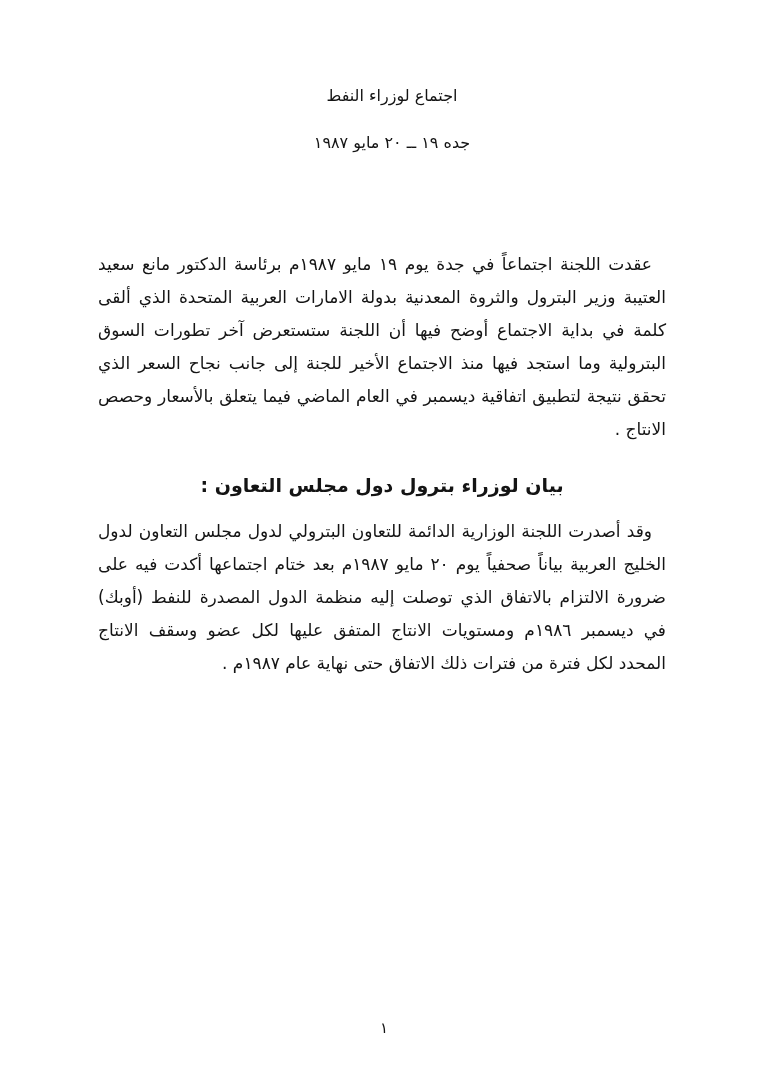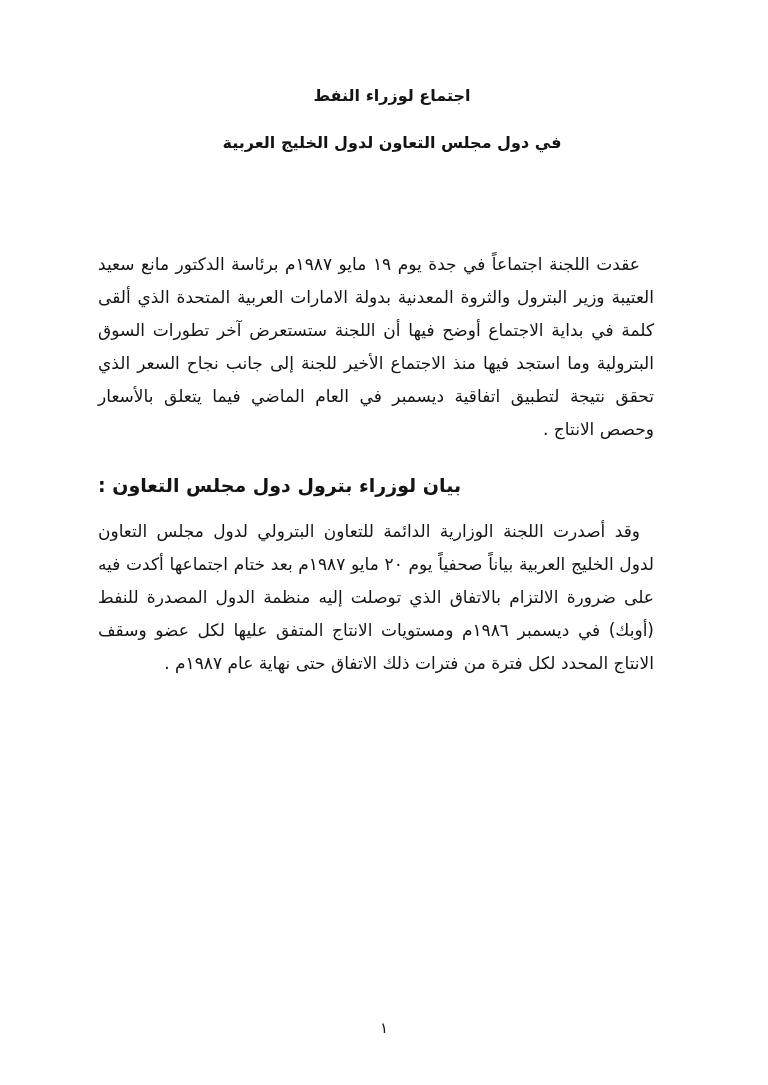--- a/index.html
+++ b/index.html
@@ -16,46 +16,46 @@
     font-family: "DejaVu Sans", sans-serif;
     direction: rtl;
     overflow: hidden;
   }
   .titles {
     position: absolute;
     top: 86px;
     left: 16px;
     right: 0;
     text-align: center;
-    font-weight: 700;
+    font-weight: 400;
   }
   .title-line {
     font-size: 16px;
     line-height: 19px;
     margin-bottom: 28px;
   }
   .body-text {
     position: absolute;
     top: 248px;
     right: 102px;
     width: 568px;
     font-size: 17px;
     line-height: 33px;
     text-align: justify;
   }
   .para {
-    margin: 0 12px 7px 0;
+    margin: 0 0 7px 0;
     text-indent: 14px;
   }
   .section-heading {
     font-size: 19px;
     font-weight: 700;
     line-height: 30px;
     margin: 24px 0 15px 0;
-    text-align: left;
+    text-align: center;
     text-indent: 0;
   }
   .page-footer {
     position: absolute;
     top: 1018px;
     left: 0;
     right: 0;
     text-align: center;
   }
   .page-number {
@@ -63,21 +63,21 @@
     color: #141414;
   }
 </style>
 </head>
 <body>
 
 <div class="page">
 
   <header class="titles">
     <div class="title-line">اجتماع لوزراء النفط</div>
-    <div class="title-line">في دول مجلس التعاون لدول الخليج العربية</div>
+    <div class="title-line">جده ١٩ ــ ٢٠ مايو ١٩٨٧</div>
   </header>
 
   <main class="body-text">
     <p class="para">عقدت اللجنة اجتماعاً في جدة يوم ١٩ مايو ١٩٨٧م برئاسة الدكتور مانع سعيد العتيبة وزير البترول والثروة المعدنية بدولة الامارات العربية المتحدة الذي ألقى كلمة في بداية الاجتماع أوضح فيها أن اللجنة ستستعرض آخر تطورات السوق البترولية وما استجد فيها منذ الاجتماع الأخير للجنة إلى جانب نجاح السعر الذي تحقق نتيجة لتطبيق اتفاقية ديسمبر في العام الماضي فيما يتعلق بالأسعار وحصص الانتاج .</p>
 
     <h2 class="section-heading">بيان لوزراء بترول دول مجلس التعاون :</h2>
 
     <p class="para">وقد أصدرت اللجنة الوزارية الدائمة للتعاون البترولي لدول مجلس التعاون لدول الخليج العربية بياناً صحفياً يوم ٢٠ مايو ١٩٨٧م بعد ختام اجتماعها أكدت فيه على ضرورة الالتزام بالاتفاق الذي توصلت إليه منظمة الدول المصدرة للنفط (أوبك) في ديسمبر ١٩٨٦م ومستويات الانتاج المتفق عليها لكل عضو وسقف الانتاج المحدد لكل فترة من فترات ذلك الاتفاق حتى نهاية عام ١٩٨٧م .</p>
   </main>
 

